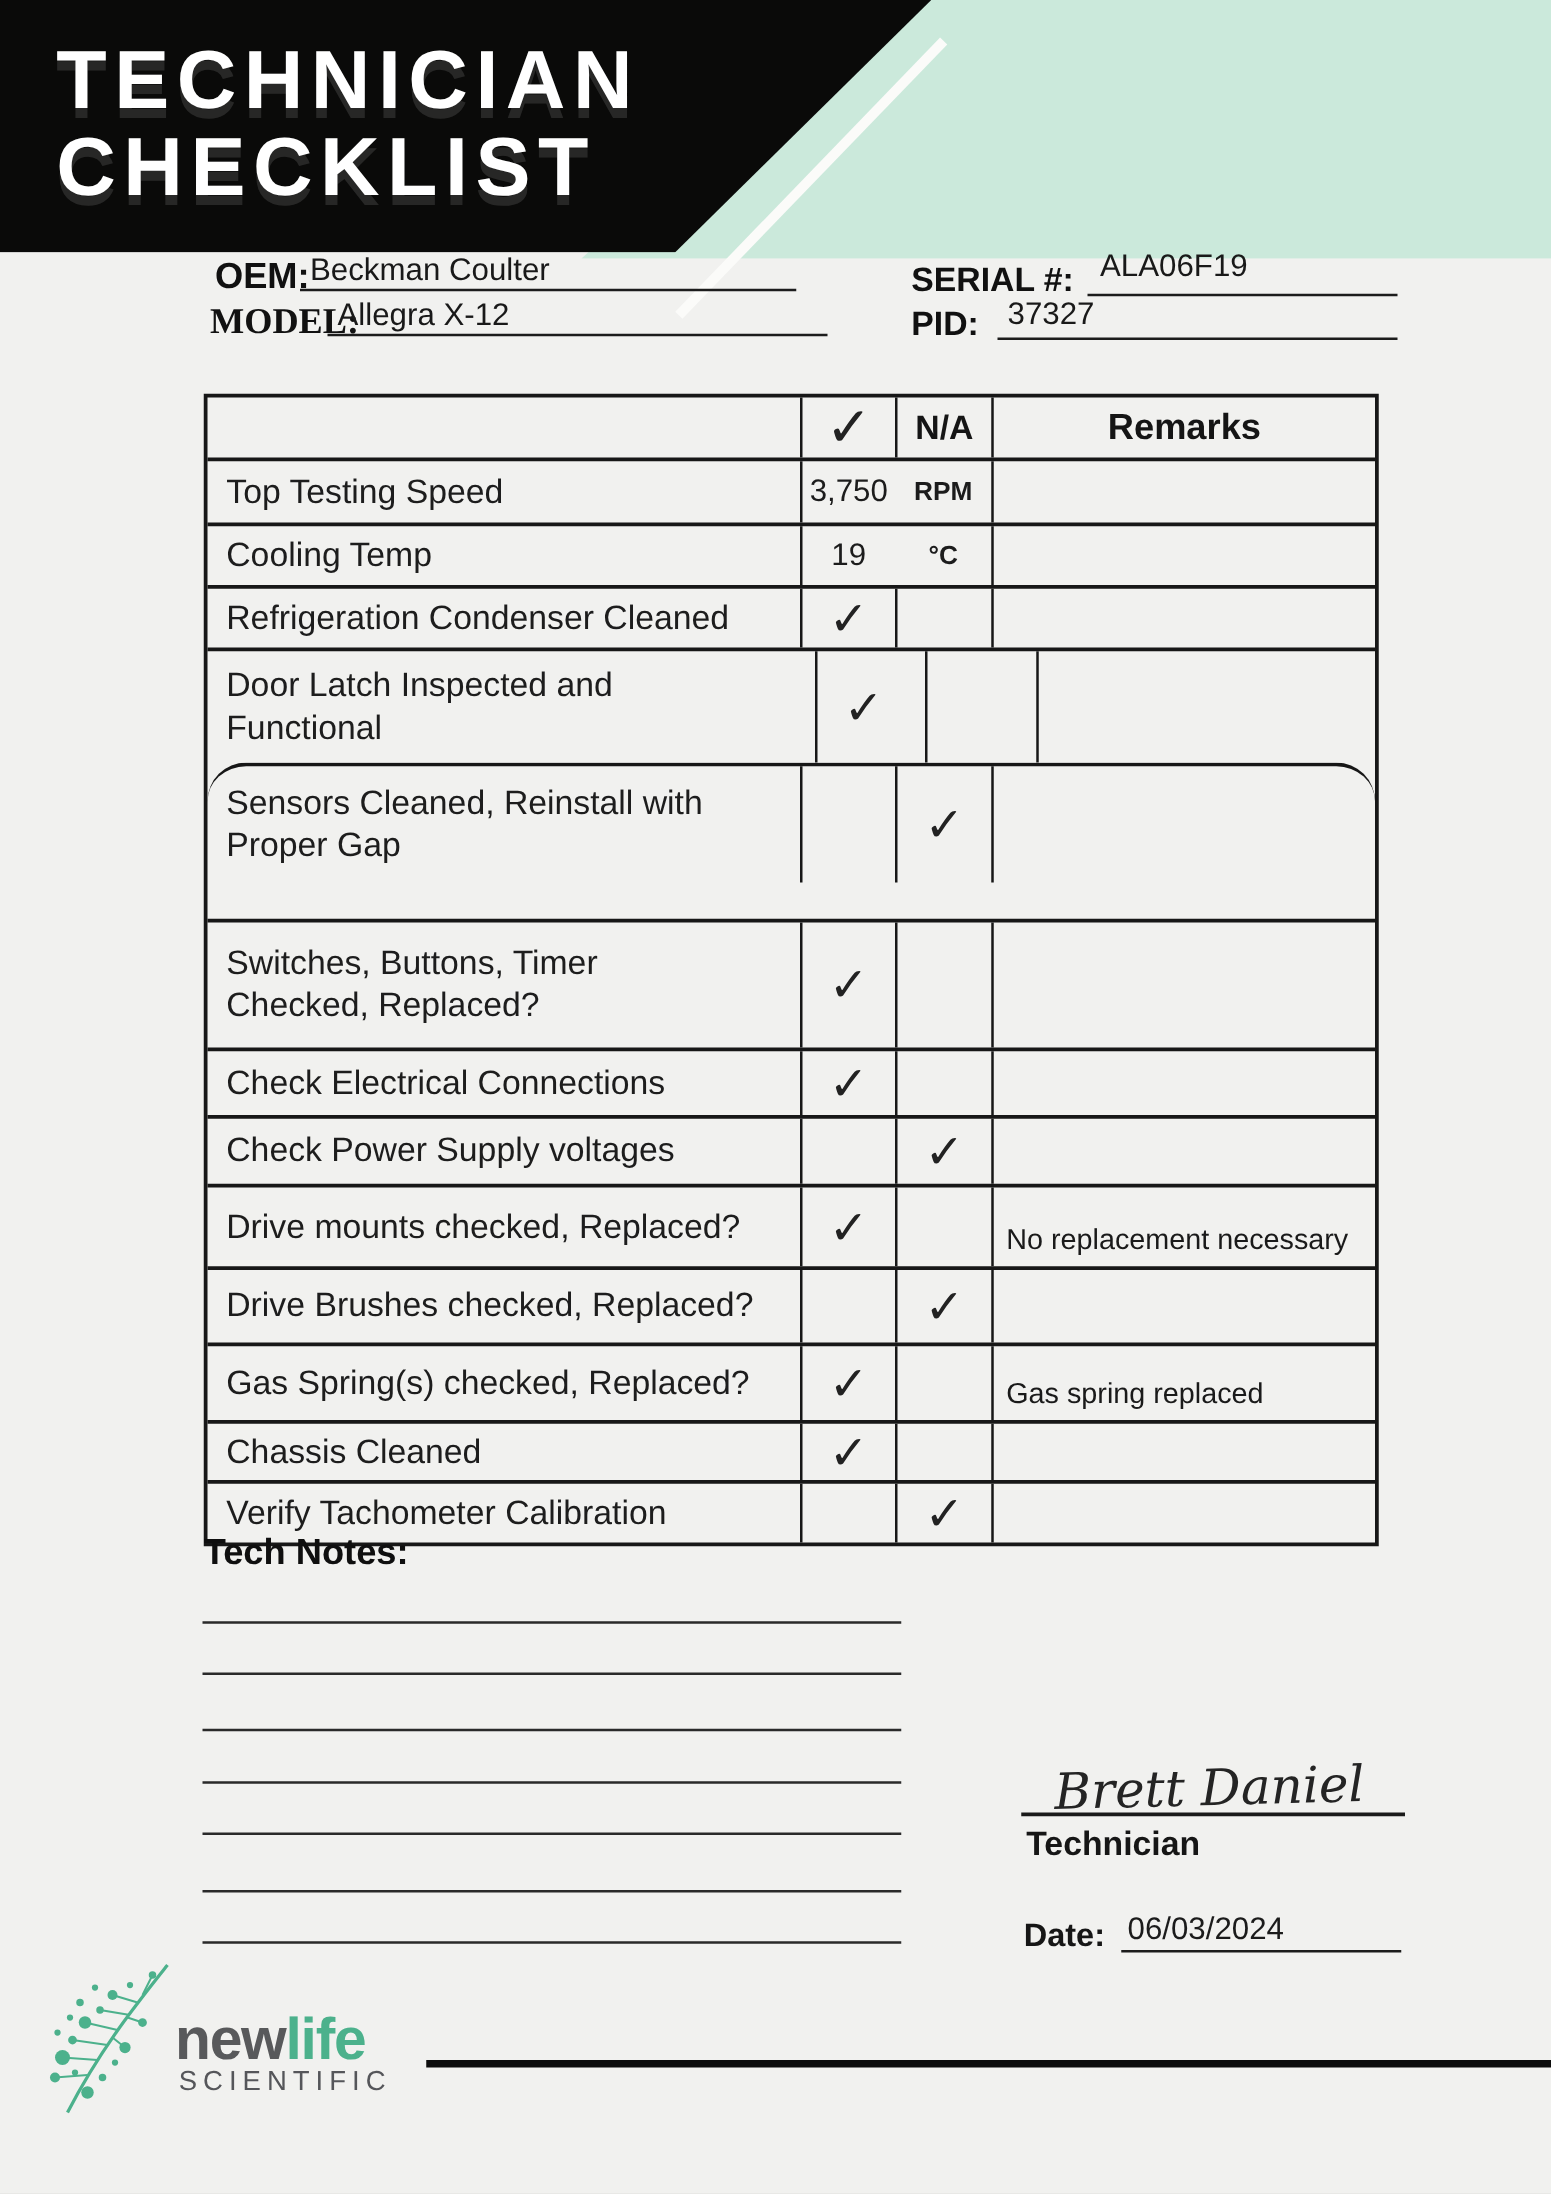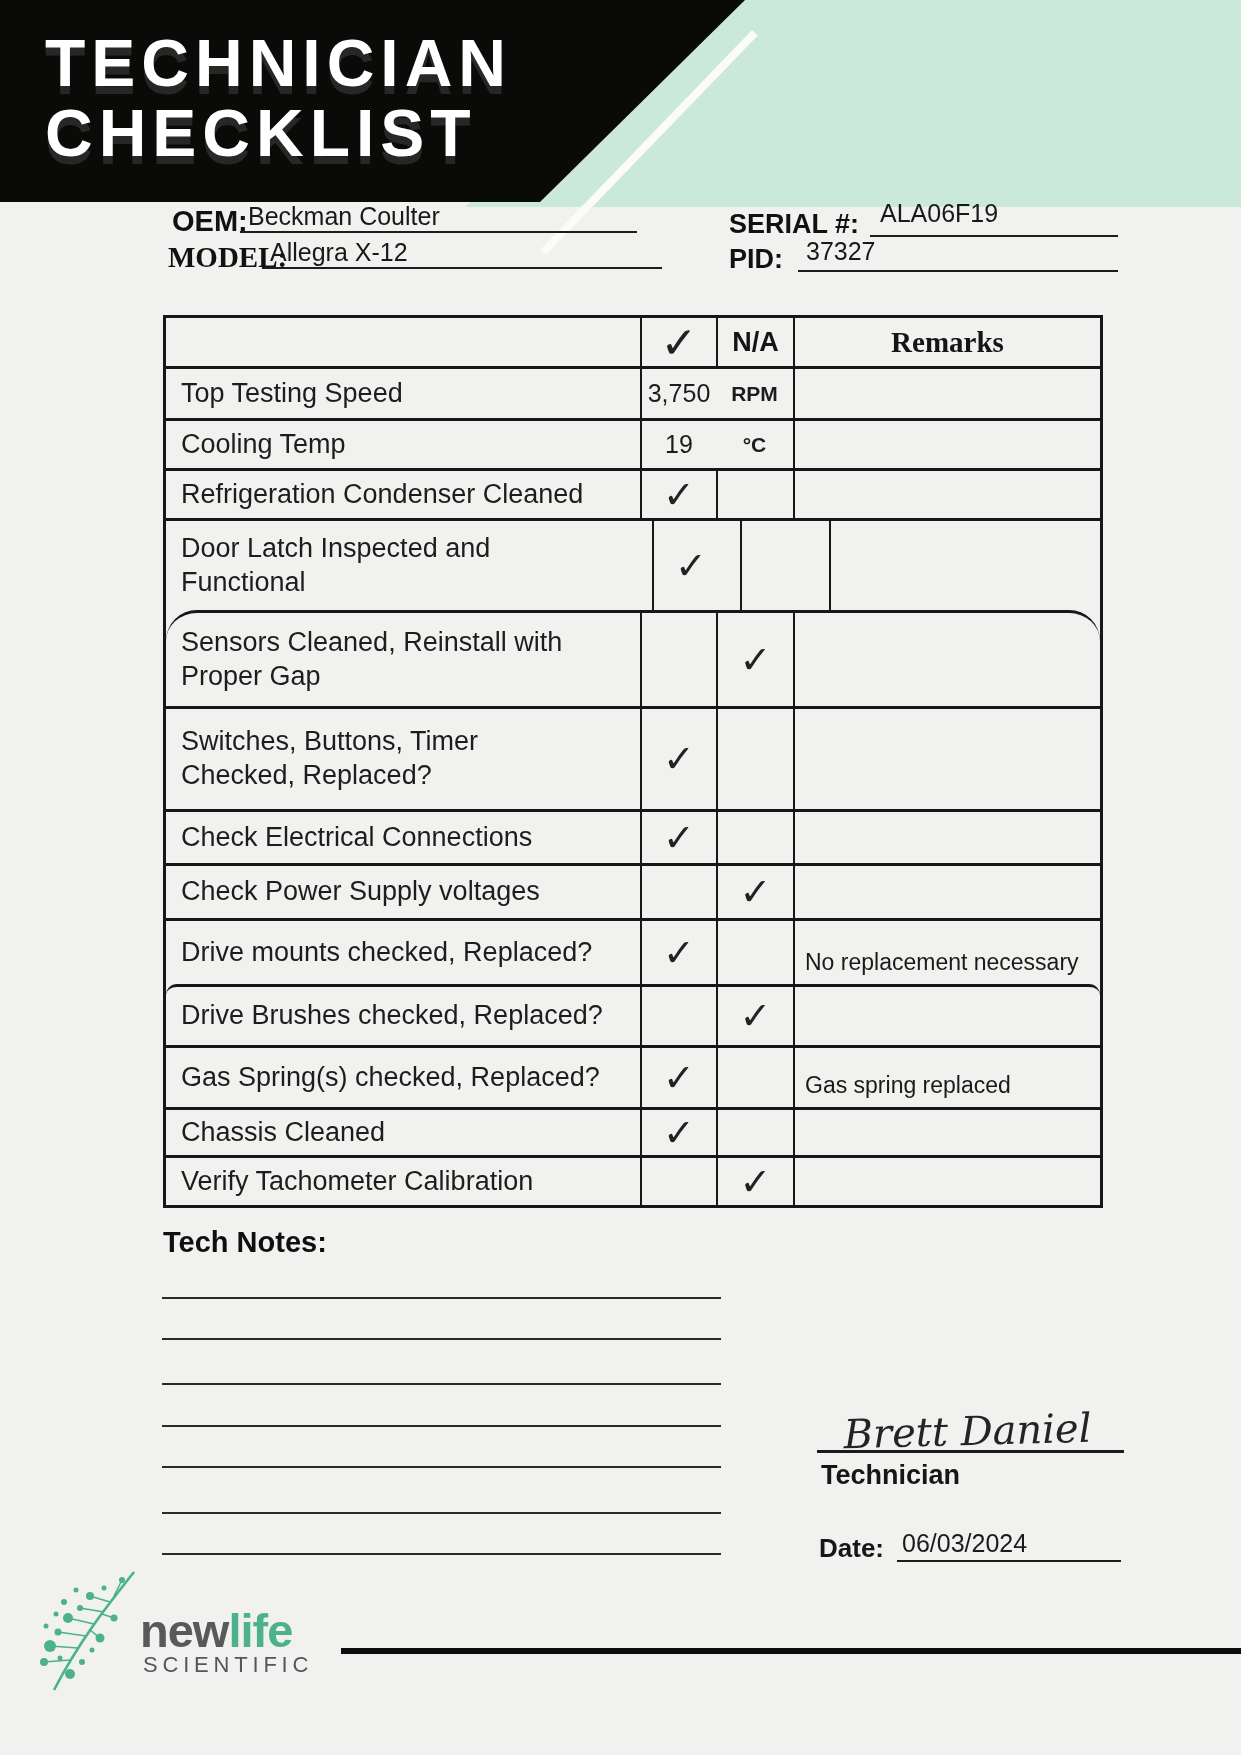--- a/index.html
+++ b/index.html
@@ -32,21 +32,21 @@
   .trow + .trow{border-top:3px solid #171717;}
   .cell{box-sizing:border-box;display:flex;align-items:center;overflow:hidden;}
   .cell.b{border-left:2px solid #171717;}
   .cell.nb{border-left:none;}
   .lbl{padding-left:15px;padding-right:8px;font-size:27px;color:#1d1d1d;white-space:pre-line;
        line-height:1.25;}
   .cen{justify-content:center;}
   .mark{font-family:"DejaVu Sans",sans-serif;font-size:38px;color:#222;}
   .hmark{font-family:"DejaVu Sans",sans-serif;font-size:44px;font-weight:bold;color:#222;}
   .hna{font-size:27px;font-weight:bold;color:#151515;}
-  .hremarks{font-size:29px;font-weight:bold;color:#151515;font-family:Liberation Serif, serif;}
+  .hremarks{font-size:29px;font-weight:bold;color:#151515;}
   .uval{font-size:25px;color:#1c1c1c;}
   .uunit{font-size:21px;font-weight:bold;color:#1c1c1c;}
   .remtext{font-size:23px;color:#1a1a1a;align-self:flex-end;padding:0 4px 8px 10px;}
   .remcell{align-items:flex-end;}
 
   
   .notes-head{position:absolute;left:163px;top:1226px;font-size:29px;font-weight:bold;color:#0f0f0f;}
   .note-line{position:absolute;left:162px;width:559px;height:0;border-bottom:2px solid #2a2a2a;}
 
   
@@ -157,21 +157,21 @@
         <div class="cell ">
           <span class="lbl">Sensors Cleaned, Reinstall with
 Proper Gap</span>
         </div>
         <div class="cell b cen"></div>
         <div class="cell b cen">
           <span class="mark">✓</span>
         </div>
         <div class="cell b remcell"></div>
       </div>
-      <div class="trow" style="height: 103px;">
+      <div class="trow" style="height: 103px; margin-top: 29px;">
         <div class="cell ">
           <span class="lbl">Switches, Buttons, Timer
 Checked, Replaced?</span>
         </div>
         <div class="cell b cen">
           <span class="mark">✓</span>
         </div>
         <div class="cell b cen"></div>
         <div class="cell b remcell"></div>
       </div>
@@ -200,21 +200,21 @@
           <span class="lbl">Drive mounts checked, Replaced?</span>
         </div>
         <div class="cell b cen">
           <span class="mark">✓</span>
         </div>
         <div class="cell b cen"></div>
         <div class="cell b remcell">
           <span class="remtext">No replacement necessary</span>
         </div>
       </div>
-      <div class="trow" style="height: 61px; border-radius: 11px;">
+      <div class="trow" style="height: 61px;">
         <div class="cell ">
           <span class="lbl">Drive Brushes checked, Replaced?</span>
         </div>
         <div class="cell b cen"></div>
         <div class="cell b cen">
           <span class="mark">✓</span>
         </div>
         <div class="cell b remcell"></div>
       </div>
       <div class="trow" style="height: 62px; text-align: center;">

